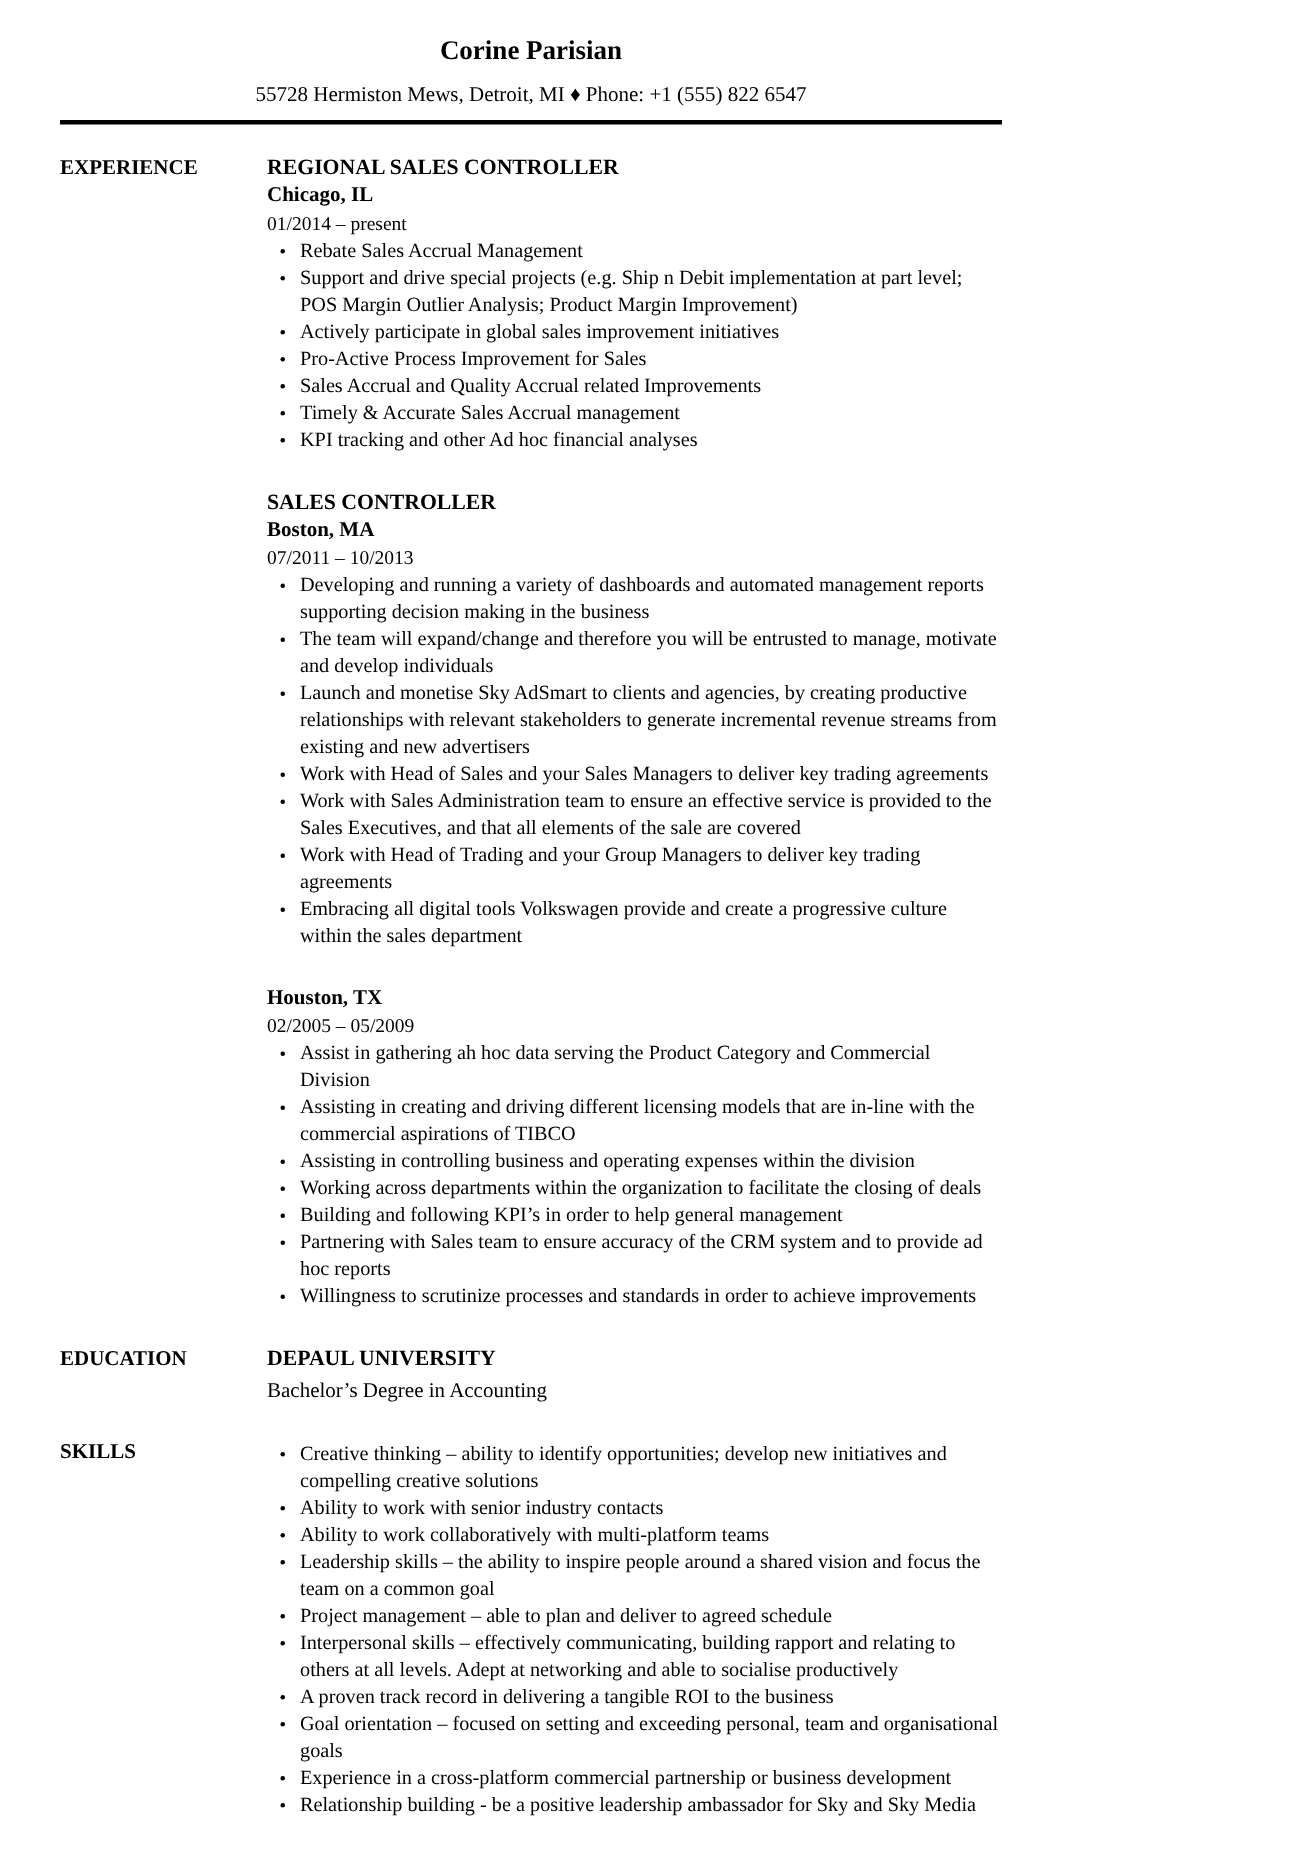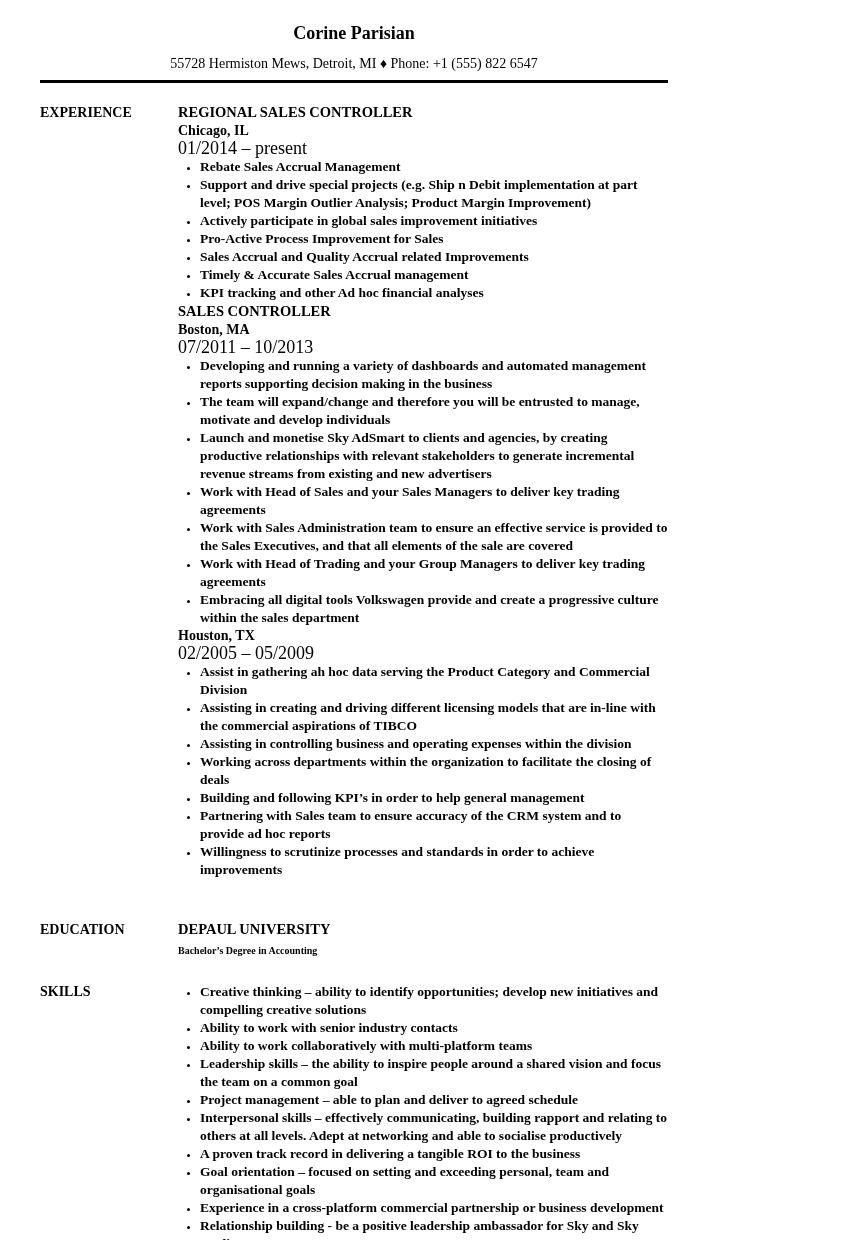--- a/index.html
+++ b/index.html
@@ -36,67 +36,66 @@
     background: #000000;
     border: none;
   }
   
   .section-row {
     display: flex;
     align-items: flex-start;
     gap: 20px;
   }
   .section-row.experience { margin-top: 20px; }
-  .section-row.education  { margin-top: 41px; }
+  .section-row.education  { margin-top: 24px; }
   .section-row.skills     { margin-top: 22px; }
   .section-label {
     flex: 0 0 118px;
     font-size: 14px;
     font-weight: bold;
     line-height: 18px;
     padding-top: 1px;
   }
   .section-content { flex: 1 1 auto; min-width: 0; }
   
-  .job + .job { }
+  .job + .job { margin-top: 24px; }
   .job-title {
     font-size: 14.5px;
     font-weight: bold;
     line-height: 19px;
   }
   .job-location {
     font-size: 14px;
     font-weight: bold;
     line-height: 18px;
   }
   .job-dates {
-    font-size: 18px;
+    font-size: 13px;
     line-height: 17px;
   }
   ul.bullets {
     margin: 1px 0 0 0;
     padding-left: 22px;
     list-style: disc outside;
   }
   ul.bullets li {
     font-size: 13.5px;
     line-height: 18px;
-    font-weight: bold;
   }
   ul.bullets li::marker { font-size: 11px; }
   
   .school-name {
     font-size: 14.5px;
     font-weight: bold;
     line-height: 19px;
   }
   .degree {
     margin-top: 3px;
-    font-size: 10px;
-    font-weight: bold;
+    font-size: 14px;
+    font-weight: normal;
     line-height: 18px;
   }
 </style>
 </head>
 <body>
 
 <div class="page">
 
   <header class="doc-header">
     <h1 class="person-name">Corine Parisian</h1>

